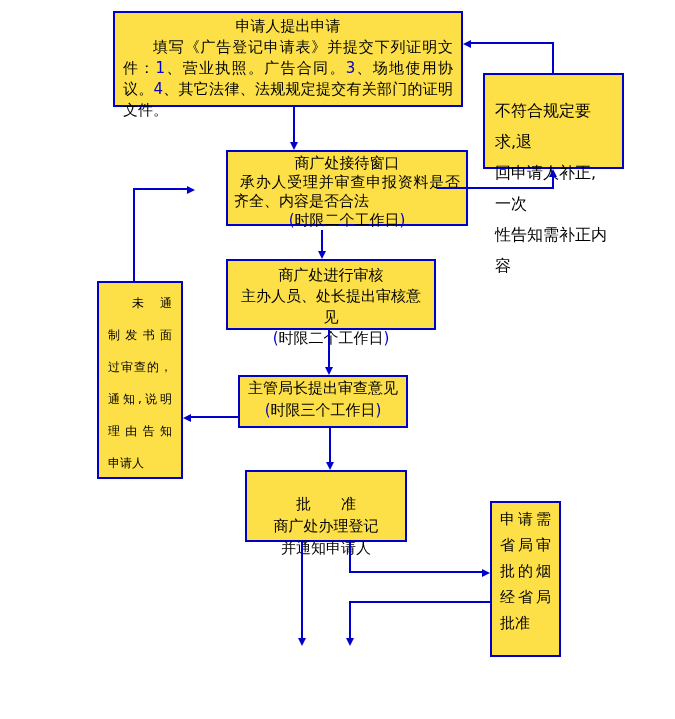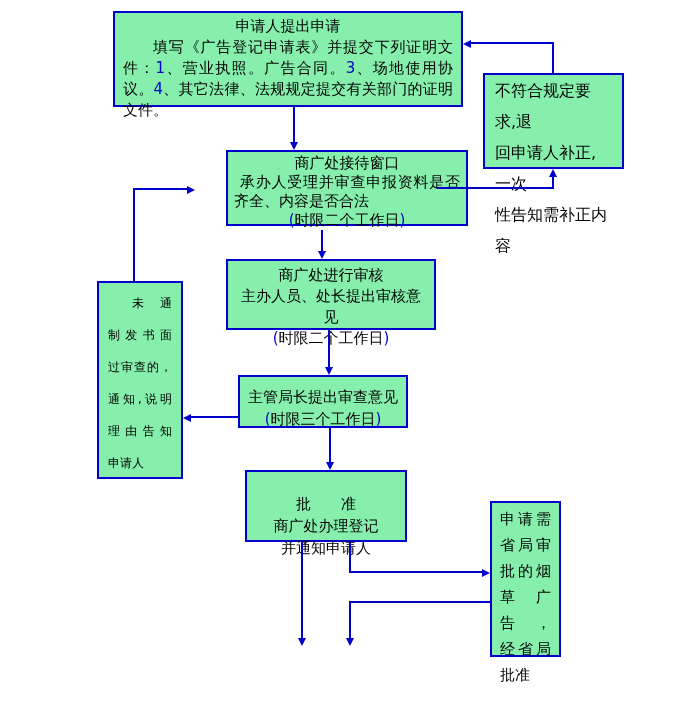--- a/index.html
+++ b/index.html
@@ -3,32 +3,32 @@
 <meta charset="utf-8">
 <style>
   html,body { margin:0; padding:0; background:#ffffff; }
   body { font-family:"DejaVu Sans", sans-serif; color:#000000; }
   .canvas {
     position:relative; width:675px; height:719px; background:#ffffff;
     overflow:hidden;
   }
   .fbox {
     position:absolute; box-sizing:border-box;
-    border:2px solid #0000CC; background:#86efac;
+    border:2px solid #0000CC; background:#fde047;
     font-size:15px; line-height:20px; color:#000;
   }
   .ctr { text-align:center; }
   .jus { text-align:justify; text-justify:inter-character; }
   .blue { color:#0000CC; }
   
   .b1 { left:113px; top:11px;  width:350px; height:96px; padding:3px 8px; line-height:21px; }
-  .b7 { left:483px; top:73px;  width:141px; height:96px; padding:0 10px; font-size:16px; line-height:31px; }
+  .b7 { left:483px; top:73px;  width:141px; height:96px; padding:20px 10px; font-size:16px; line-height:31px; }
   .b2 { left:195px; top:150px; width:242px; height:76px; padding:2px 6px; line-height:19px;margin-left:31px; }
   .b3 { left:226px; top:259px; width:210px; height:71px; padding:4px 6px; line-height:21px; }
-  .b4 { left:238px; top:375px; width:170px; height:53px; padding:9px 6px; line-height:22px; }
+  .b4 { left:238px; top:375px; width:170px; height:53px; padding:0 6px; line-height:22px; }
   .b6 { left:97px;  top:281px; width:86px;  height:198px; padding:4px 9px; font-size:12px; line-height:32px; }
   .b5 { left:245px; top:470px; width:162px; height:72px; padding:21px 6px; line-height:22px; }
   .b8 { left:490px; top:501px; width:71px;  height:156px; padding:3px 8px; line-height:26px; }
   .b9 { left:258px; top:646px; width:135px; height:41px; padding:8px 4px; }
   .indent2 { text-indent:2em; }
   .indent-s { text-indent:6px; }
   .jline { text-align:justify; text-align-last:justify; }
   
   .vline, .hline { position:absolute; background:#0000CC; }
   .vline { width:2px; }
@@ -84,21 +84,20 @@
   <div class="fbox b5">
     <div class="ctr">批　　准</div>
     <div class="ctr">商广处办理登记</div>
     <div class="ctr">并通知申请人</div>
   </div>
 
   <div class="fbox b8">
     <div class="jline">申请需</div>
     <div class="jline">省局审</div>
     <div class="jline">批的烟</div>
-    <div class="jline">草广告，</div>
     <div class="jline">经省局</div>
     <div>批准</div>
   </div>
 
 
   <div class="vline" style="left:293px; top:107px; height:36px;"></div>
   <div class="arr arr-down" style="left:290px; top:142px;"></div>
 
   <div class="vline" style="left:321px; top:230px; height:22px;"></div>
   <div class="arr arr-down" style="left:318px; top:251px;"></div>

